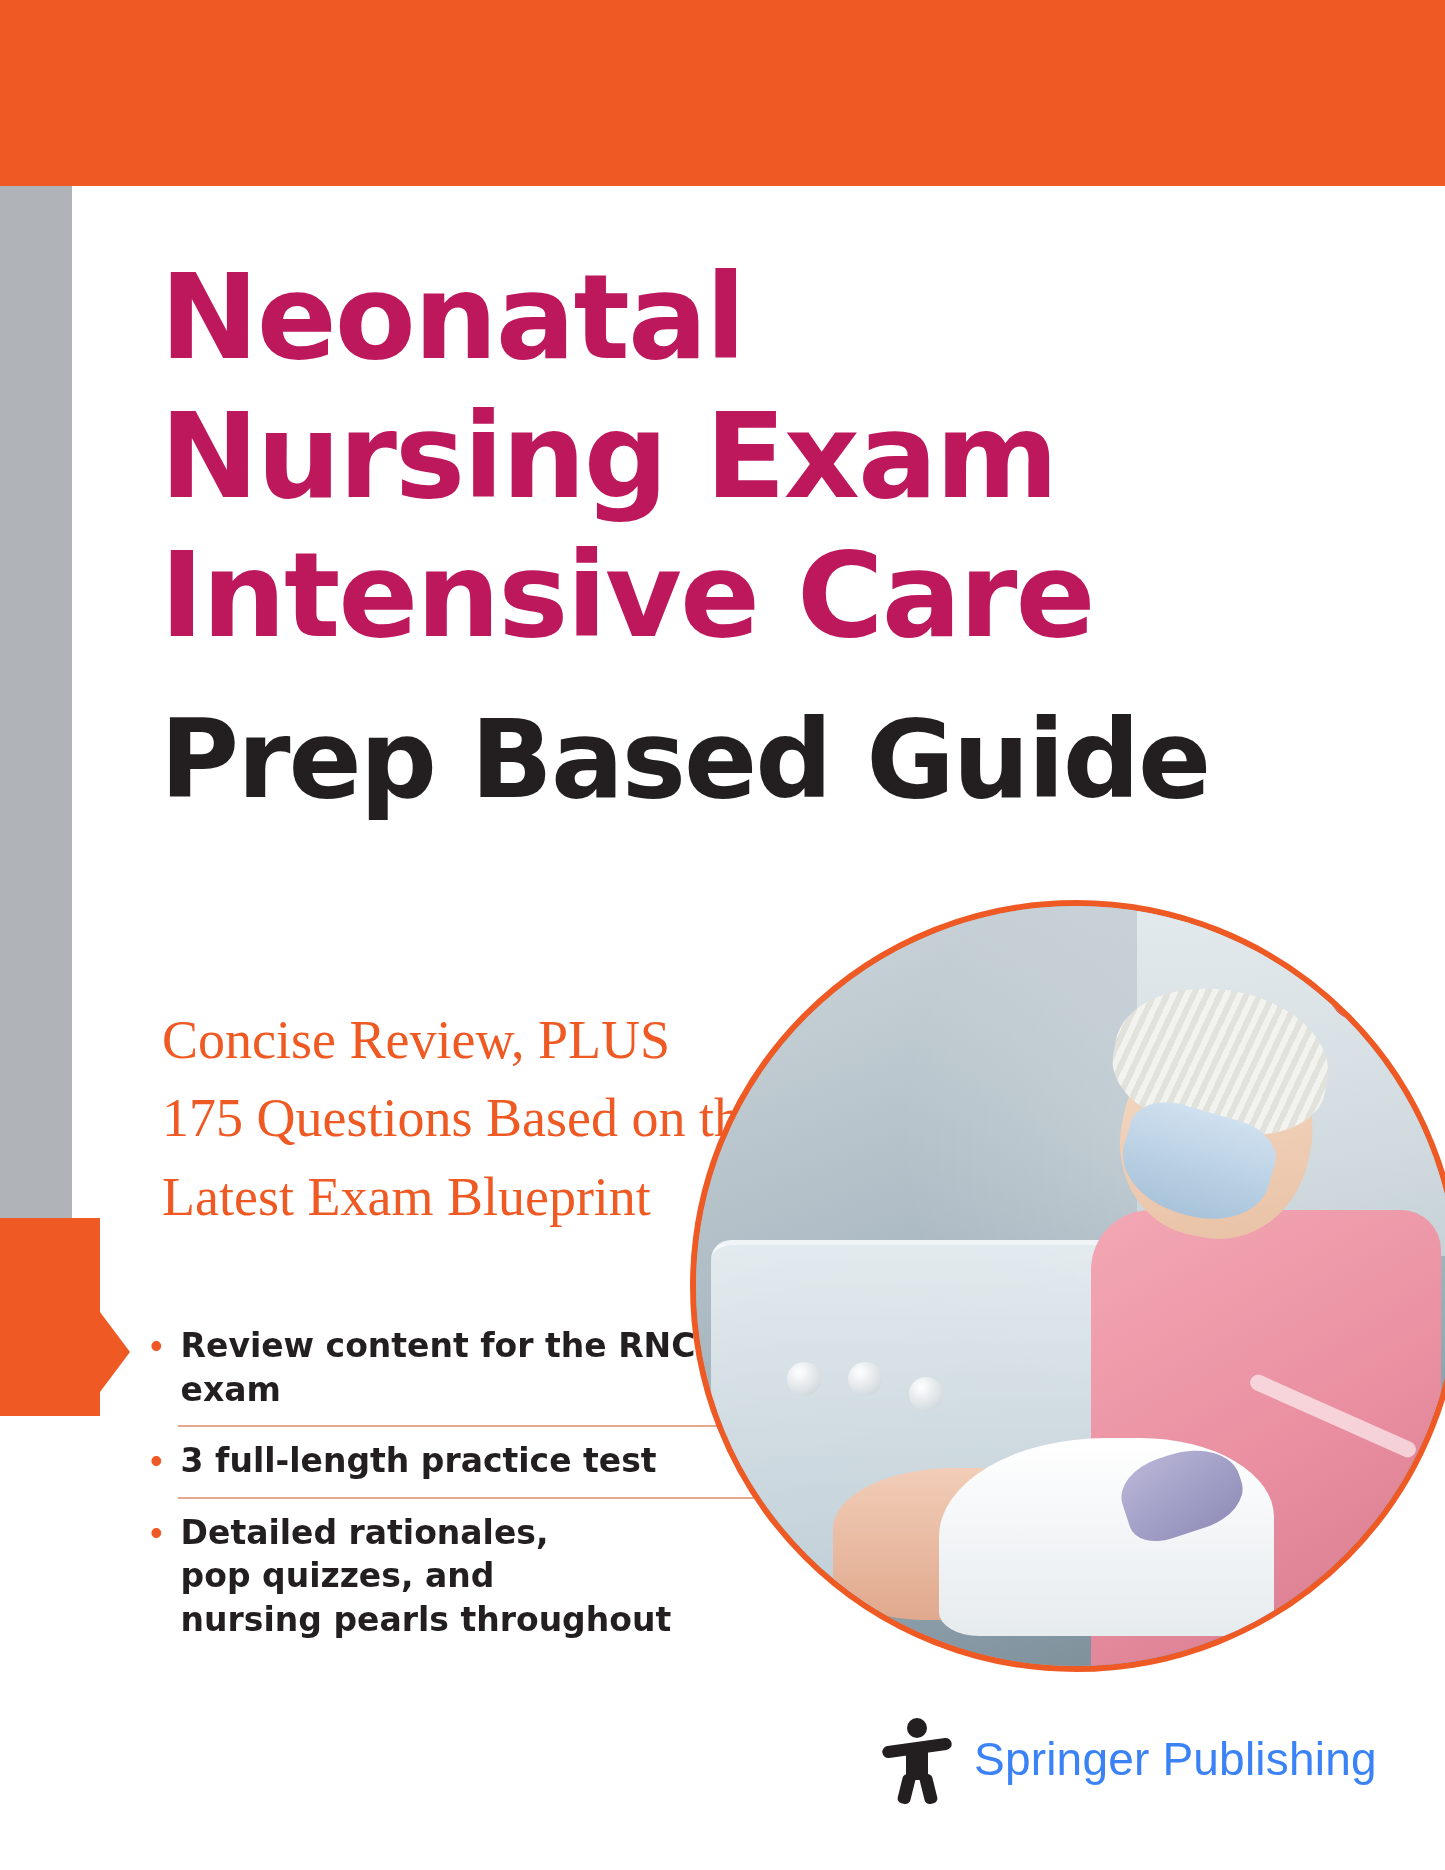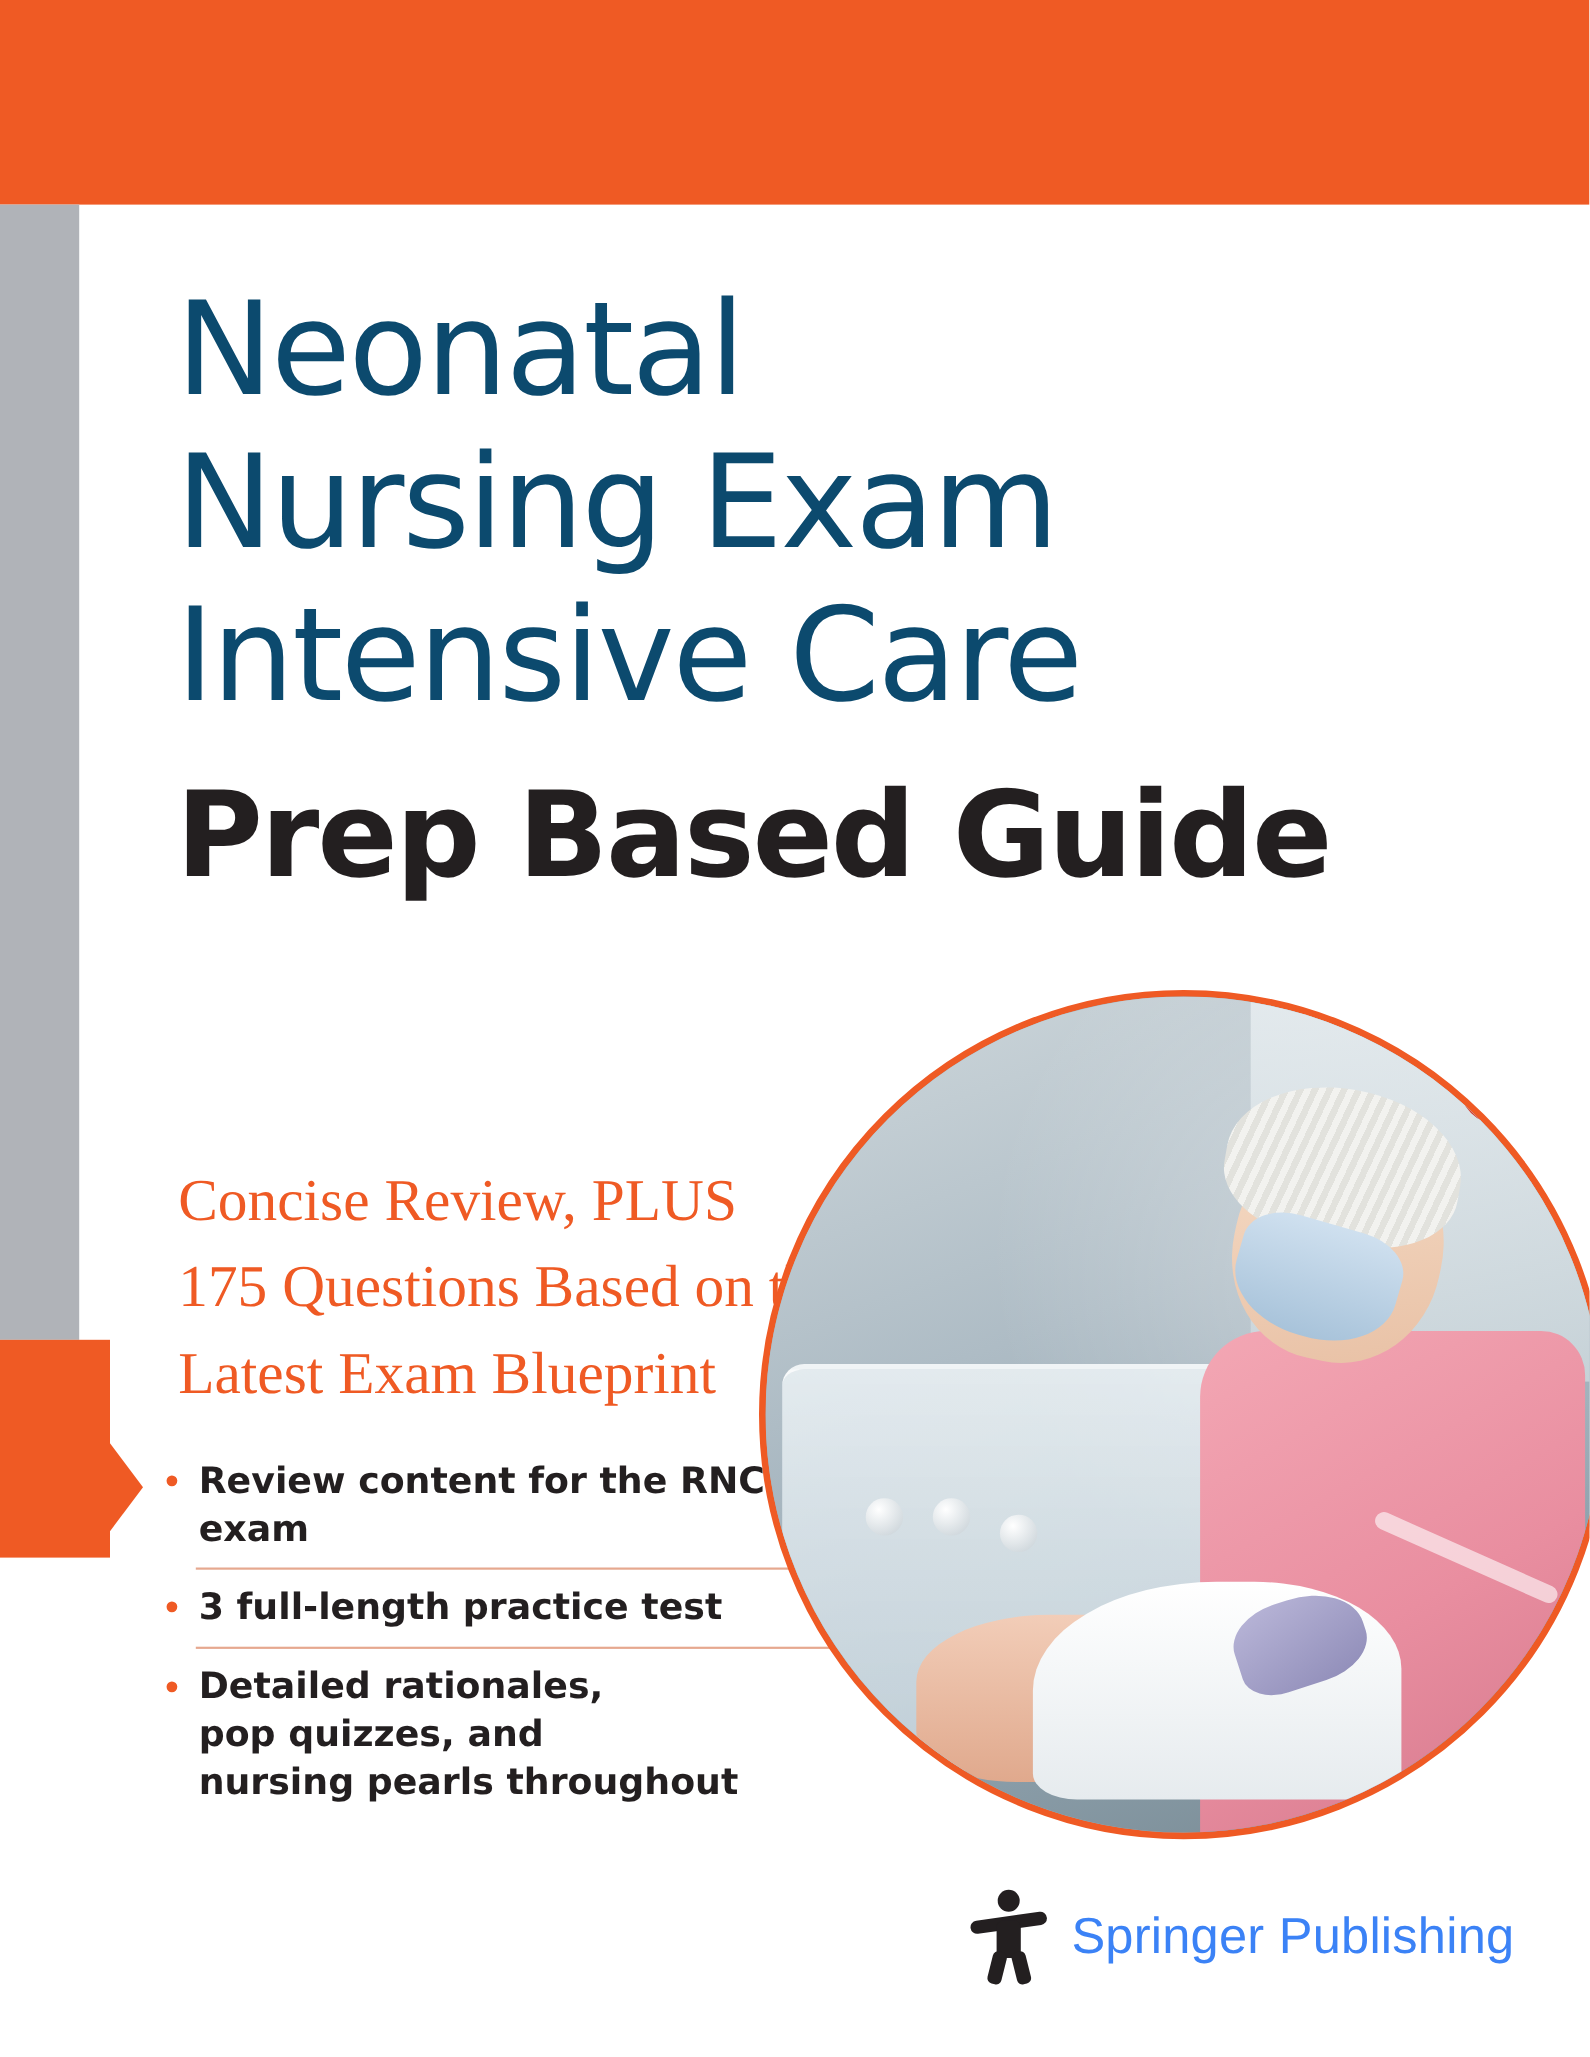--- a/index.html
+++ b/index.html
@@ -58,43 +58,43 @@
 
   
   .title-wrap {
     position: absolute;
     left: 160px;
     top: 248px;
     width: 1120px;
   }
   .title-line {
     font-family: "DejaVu Sans", sans-serif;
-    font-weight: 400;
-    color: #0c4a6e;
+    font-weight: 700;
+    color: #be185d;
     font-size: 118px;
     line-height: 1.18;
     letter-spacing: -2px;
     white-space: nowrap;
   }
   .subtitle-line {
     font-family: "DejaVu Sans", sans-serif;
     font-weight: 700;
     color: #231f20;
     font-size: 108px;
     line-height: 1.25;
     letter-spacing: -2px;
     white-space: nowrap;
     margin-top: 26px;
   }
 
   
   .deck {
     position: absolute;
     left: 162px;
-    top: 1052px;
+    top: 1001px;
     width: 820px;
   }
   .deck-line {
     font-family: "Liberation Serif", serif;
     color: #ef5a24;
     font-size: 54px;
     line-height: 1.45;
     white-space: nowrap;
   }
 

